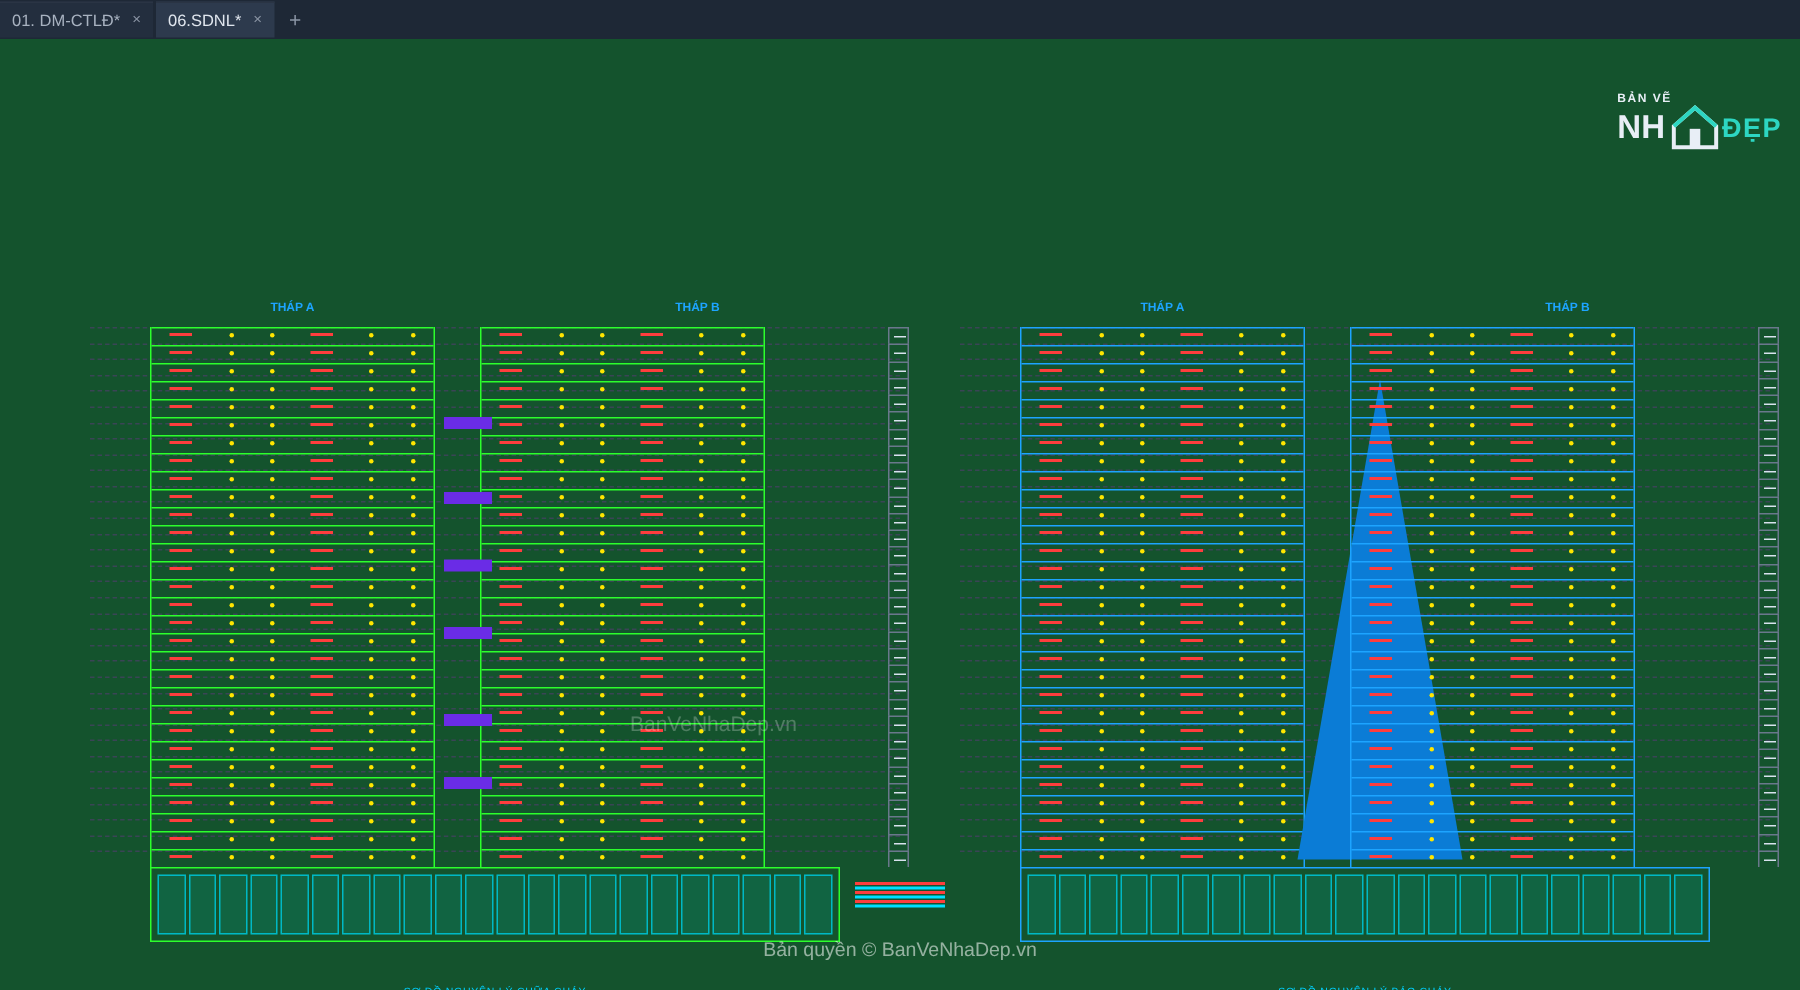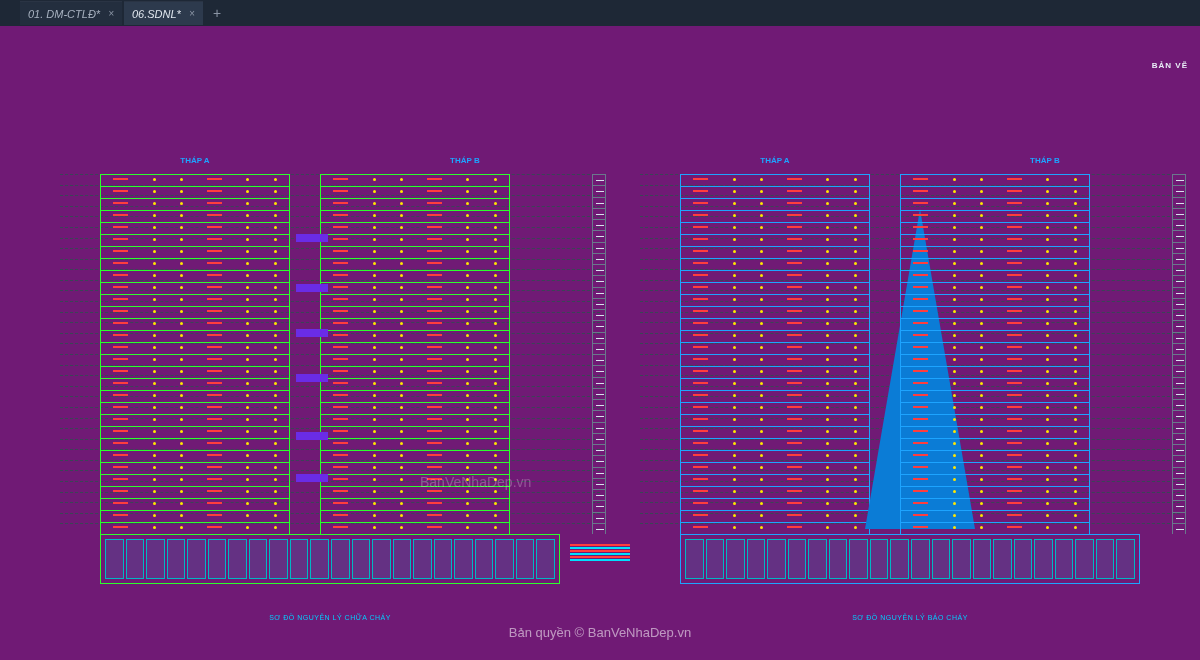--- a/index.html
+++ b/index.html
@@ -12,22 +12,21 @@
   position: relative;
   color: #c0c8d0;
 }
 
 
 .tab-bar {
   height: 26px;
   background: #1e2836;
   display: flex;
   align-items: center;
-  padding-left: 20px;
-  font-style: italic;
+  padding-left: 0;
 }
 .tab {
   display: inline-flex;
   align-items: center;
   height: 24px;
   padding: 0 8px;
   font-size: 11px;
   color: #a8b2c0;
   background: #232e3e;
   margin-right: 2px;
@@ -53,26 +52,27 @@
   color: #8a94a4;
   font-size: 14px;
   cursor: pointer;
 }
 
 
 .canvas {
   position: relative;
   width: 100%;
   height: 634px;
-  background: #701a75;
+  background: #14532d;
 }
 
 
 .drawing {
   position: absolute;
+  margin-top: 44px;
 }
 .drawing-left {
   left: 60px;
   top: 130px;
   width: 540px;
   height: 430px;
 }
 .drawing-right {
   left: 640px;
   top: 130px;
@@ -303,20 +303,31 @@
   <div class="tab-add">
     <span>+</span>
   </div>
 </div>
 
 <div class="canvas">
 
   <div class="logo">
     <div class="logo-text">
       <span class="logo-line1">BẢN VẼ</span>
+      <div class="logo-wrap">
+        <span class="logo-nh">NH</span>
+        <span class="logo-house">
+          <svg viewBox="0 0 40 34">
+              <path d="M4 16 L20 2 L36 16 L36 32 L4 32 Z" fill="none" stroke="#e8eef6" stroke-width="3"></path>
+              <path d="M4 16 L20 2 L36 16" fill="none" stroke="#2dd6c2" stroke-width="3"></path>
+              <rect x="16" y="18" width="8" height="14" fill="#e8eef6"></rect>
+            </svg>
+        </span>
+        <span class="logo-line2">ĐẸP</span>
+      </div>
     </div>
   </div>
 
   <div class="drawing drawing-left">
     <div class="title-block">
       <span class="title-label">THÁP A</span>
       <span class="title-label">THÁP B</span>
     </div>
 
     <div class="grid-rows" id="grid-left">

